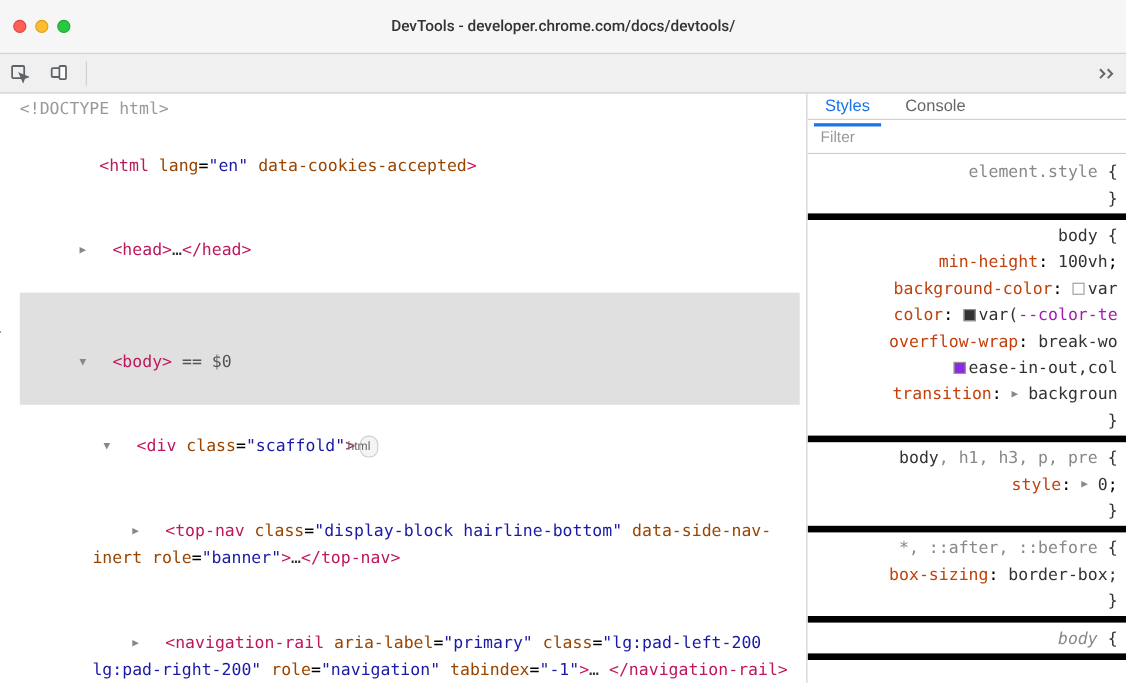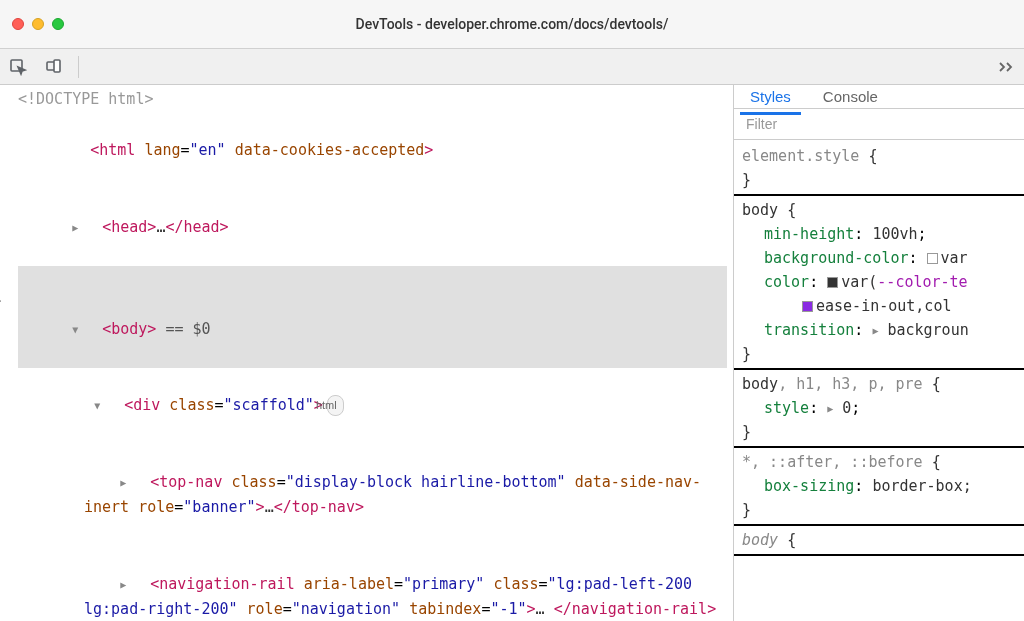--- a/index.html
+++ b/index.html
@@ -49,26 +49,26 @@
 
   
   .styles-subtabs { display: flex; border-bottom: 1px solid #ccc; height: 24px; align-items: center; font-family: -apple-system, sans-serif; }
   .styles-subtab { padding: 0 16px; height: 34px; display: flex; align-items: center; font-size: 15px; color: #666; cursor: pointer; position: relative; }
   .styles-subtab.active { color: #1a73e8; font-weight: 500; }
   .styles-subtab.active::after { content: ""; position: absolute; left: 6px; right: 6px; bottom: -1px; height: 3px; background: #1a73e8; }
   .styles-filter { padding: 6px 10px; border-bottom: 1px solid #ccc; font-family: -apple-system, sans-serif; }
   .styles-filter input { border: none; outline: none; font-size: 14px; width: 100%; color: #3b82f6; }
   .styles-filter input::placeholder { color: #999; }
   .styles-body { flex: 1; overflow: hidden; line-height: 1.6; padding: 2px 0; }
-  .rule { border-bottom: 2px solid #000000; padding: 2px 8px; }
+  .rule { border-bottom: 6px solid #000000; padding: 2px 8px; text-align: right; }
   .rule-selector { color: #888; }
   .rule-selector .match { color: #333; font-weight: 500; }
   .rule-selector-italic { font-style: italic; }
   .decl { padding-left: 22px; text-indent: -0px; white-space: nowrap; overflow: hidden; }
-  .c-prop { color: #15803d; }
+  .c-prop { color: #c2410c; }
   .c-value { color: #333; }
   .c-var { color: #a21caf; }
   .swatch { display: inline-block; width: 11px; height: 11px; border: 1px solid #999; vertical-align: middle; margin-right: 3px; }
   .swatch-white { background: #fff; }
   .swatch-dark { background: #333; }
   .swatch-purple { background: #8a2be2; }
   .tri { color: #888; font-size: 10px; display: inline-block; vertical-align: middle; }
   .brace { color: #333; }
 </style>
 </head>
@@ -141,20 +141,21 @@
     <div class="styles-body">
       <div class="rule">
         <span class="rule-selector">element.style</span> <span class="brace">{</span><br>
         <span class="brace">}</span>
       </div>
       <div class="rule">
         <span class="rule-selector"><span class="match">body</span></span> <span class="brace">{</span>
         <div class="decl"><span class="c-prop">min-height</span>: <span class="c-value">100vh</span>;</div>
         <div class="decl"><span class="c-prop">background-color</span>: <span class="swatch swatch-white"></span><span class="c-value">var</span></div>
         <div class="decl"><span class="c-prop">color</span>: <span class="swatch swatch-dark"></span><span class="c-value">var(</span><span class="c-var">--color-te</span></div>
+        <div class="decl"><span class="c-prop">overflow-wrap</span>: <span class="c-value">break-wo</span></div>
         <div class="decl" style="padding-left:60px;"><span class="swatch swatch-purple"></span><span class="c-value">ease-in-out,col</span></div>
         <div class="decl"><span class="c-prop">transition</span>: <span class="tri">▶</span> <span class="c-value">backgroun</span></div>
         <span class="brace">}</span>
       </div>
       <div class="rule">
         <span class="rule-selector"><span class="match">body</span><span>, h1, h3, p, pre</span></span> <span class="brace">{</span>
         <div class="decl"><span class="c-prop">style</span>: <span class="tri">▶</span> <span class="c-value">0</span>;</div>
         <span class="brace">}</span>
       </div>
       <div class="rule">

